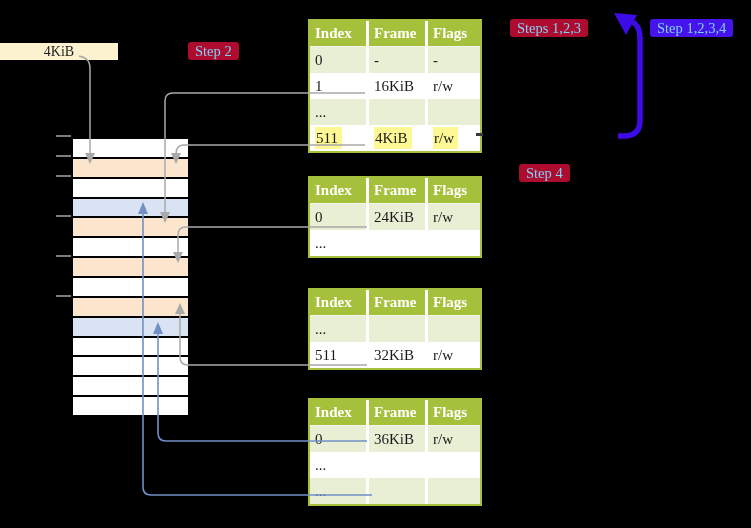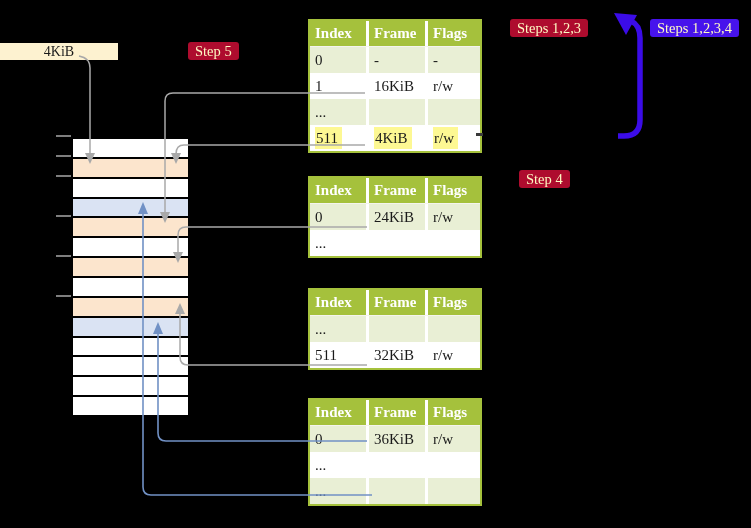--- a/index.html
+++ b/index.html
@@ -11,28 +11,28 @@
   
   .frame-label{
     position:absolute;left:0;top:43px;width:118px;height:17px;
     background:var(--cream,#fdf2d0);color:#1a1a1a;
     font-size:14px;line-height:17px;text-align:center;
   }
   
   .badge{
     position:absolute;height:18px;line-height:18px;
     padding:0 7px;border-radius:3px;
-    color:#fef9c3;font-size:14.5px;white-space:nowrap;
+    color:#7dd3fc;font-size:14.5px;white-space:nowrap;
   }
   .badge.red{background:var(--badge-red,#ae0c2e);}
   .badge.blue{background:var(--badge-blue,#4713ec);}
   #badge-step0{left:188px;top:42px;}
   #badge-steps123{left:510px;top:19px;}
   #badge-steps1234{left:650px;top:19px;}
-  #badge-step4{left:519px;top:170px;font-family:Liberation Serif, serif;}
+  #badge-step4{left:519px;top:164px;font-family:Liberation Serif, serif;}
   
   .memory-column{
     position:absolute;left:71px;top:137px;width:115px;height:276px;
     border:2px solid #000;background:#fff;
     display:flex;flex-direction:column;
   }
   .mrow{flex:1;border-bottom:2px solid #000;}
   .mrow:last-child{border-bottom:none;}
   .mrow.white{background:#ffffff;}
   .mrow.peach{background:var(--peach,#fce5cd);}
@@ -59,23 +59,23 @@
   #table-l2{top:288px;}
   #table-l1{top:398px;}
   
   #overlay{position:absolute;left:0;top:0;pointer-events:none;}
 </style>
 </head>
 <body>
 
 <div class="frame-label">4KiB</div>
 
-<div class="badge red" id="badge-step0">Step 5</div>
+<div class="badge red" id="badge-step0">Step 2</div>
 <div class="badge red" id="badge-steps123">Steps 1,2,3</div>
-<div class="badge blue" id="badge-steps1234">Steps 1,2,3,4</div>
+<div class="badge blue" id="badge-steps1234">Step 1,2,3,4</div>
 <div class="badge red" id="badge-step4">Step 4</div>
 
 <div class="memory-column">
     <div class="mrow white"></div>
     <div class="mrow peach"></div>
     <div class="mrow white"></div>
     <div class="mrow blue"></div>
     <div class="mrow peach"></div>
     <div class="mrow white"></div>
     <div class="mrow peach"></div>

